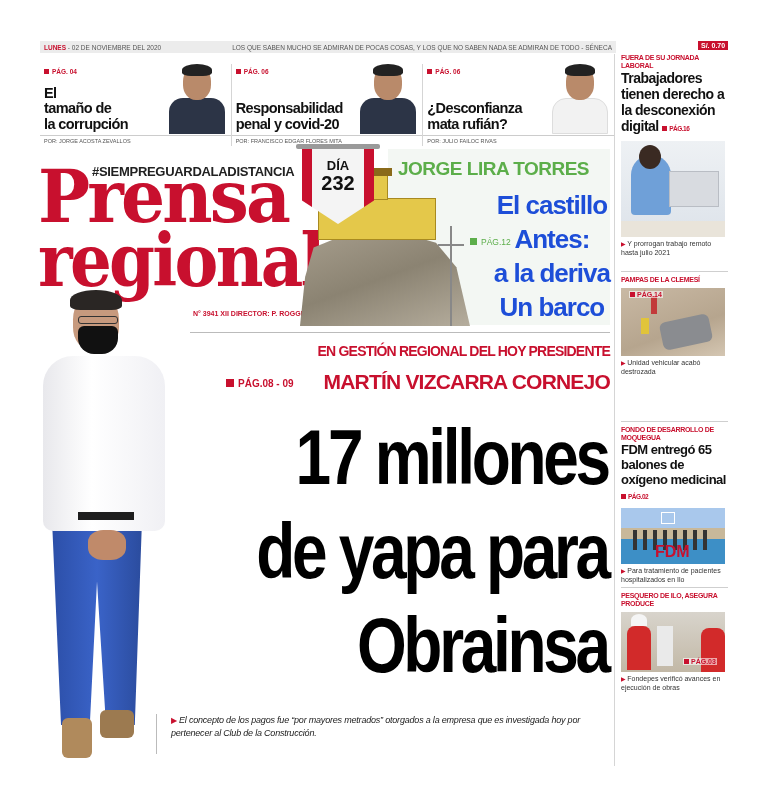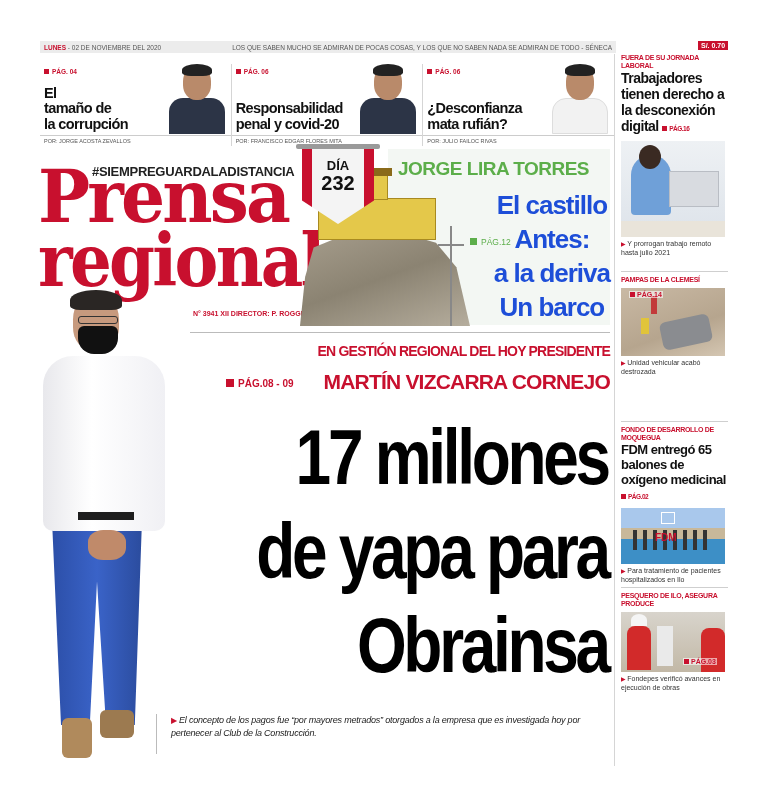--- a/index.html
+++ b/index.html
@@ -225,21 +225,21 @@
     </div>
     <div class="sb-cap"><span class="tri">▶ </span><span>Unidad vehicular acabó destrozada</span></div>
   </div>
 
   <div class="sb-item" style="height:166px;padding-top:4px;">
     <div class="sb-kicker">FONDO DE DESARROLLO DE MOQUEGUA</div>
     <div class="sb-title"><span>FDM entregó 65 balones de oxígeno medicinal</span> <span class="sb-page"><span class="sq"></span><span>PÁG.02</span></span></div>
     <div class="sb-photo" style="height:56px;background:linear-gradient(180deg,#a9c8ec 0 35%,#c8b89a 35% 55%,#3d8fc6 55%);">
       <div style="position:absolute;left:40px;top:4px;width:14px;height:12px;border:1.5px solid #fff;"></div>
       <div style="position:absolute;left:12px;top:22px;width:80px;height:20px;background:repeating-linear-gradient(90deg,#333 0 4px,transparent 4px 10px);"></div>
-      <div style="position:absolute;left:34px;top:24px;width:20px;height:16px;color:#c8102e;font-weight:bold;font-size:10px;">FDM</div>
+      <div style="position:absolute;left:34px;top:35px;width:20px;height:16px;color:#c8102e;font-weight:bold;font-size:16px;">FDM</div>
     </div>
     <div class="sb-cap"><span class="tri">▶ </span><span>Para tratamiento de pacientes hospitalizados en Ilo</span></div>
   </div>
 
   <div style="position:relative;padding-top:4px;">
     <div class="sb-kicker">PESQUERO DE ILO, ASEGURA PRODUCE</div>
     <div class="sb-photo" style="height:60px;background:linear-gradient(180deg,#d8d4cc,#c2b8a6);">
       <div style="position:absolute;left:6px;top:14px;width:24px;height:44px;background:#d22a2a;border-radius:8px 8px 0 0;"></div>
       <div style="position:absolute;left:10px;top:2px;width:16px;height:12px;background:#f5f5f5;border-radius:50% 50% 0 0;"></div>
       <div style="position:absolute;left:36px;top:14px;width:16px;height:40px;background:#eaeaea;"></div>

